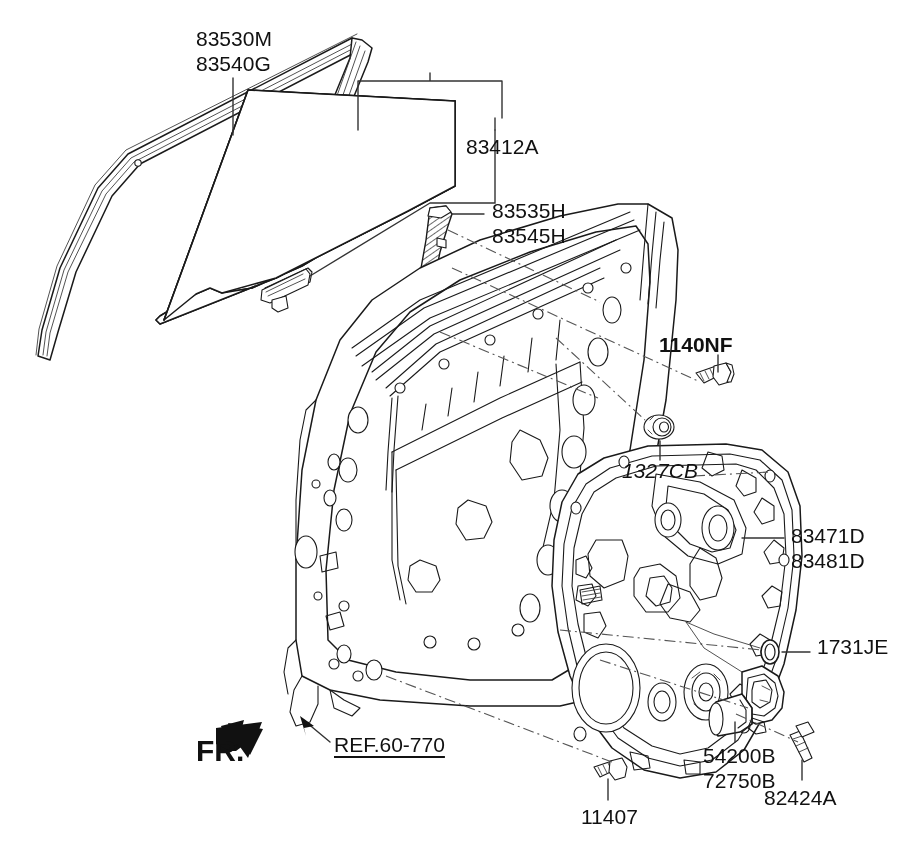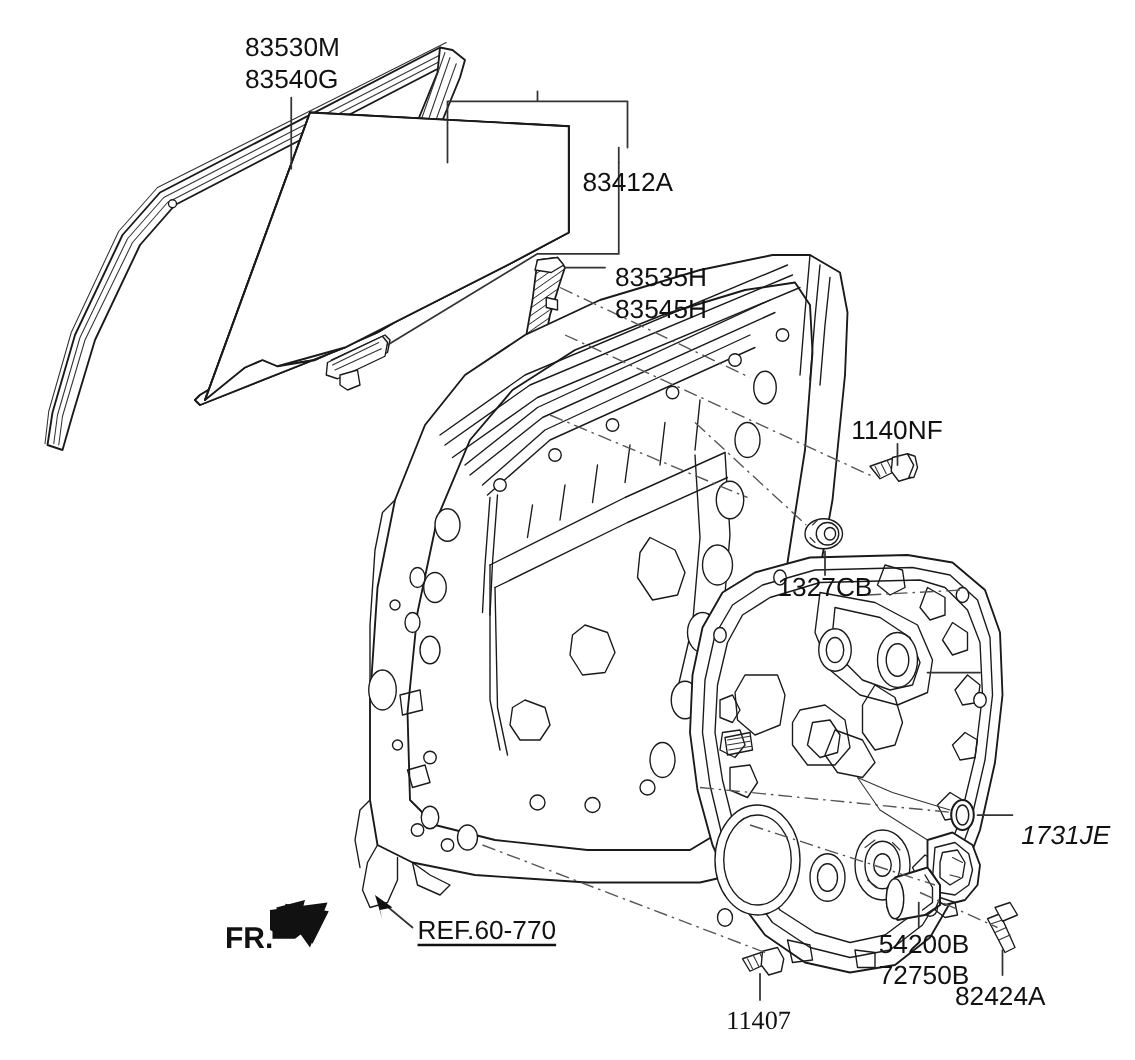--- a/index.html
+++ b/index.html
@@ -30,22 +30,23 @@
     color: #111111;
     letter-spacing: 0px;
     white-space: pre;
     line-height: 25px;
   }
   .label.ref {
     text-decoration: underline;
     text-underline-offset: 4px;
   }
   .label.fr {
-    font-size: 24px;
+    font-size: 30px;
     font-weight: 700;
+    margin-left: 16px;
   }
 </style>
 </head>
 <body>
 
 <div id="stage">
 
   <svg id="artwork" viewBox="0 0 908 848" xmlns="http://www.w3.org/2000/svg">
     <defs>
       <style>
@@ -348,32 +349,33 @@
       <path class="blk" d="M221 726 L244 720 L236 750 L226 742 Z"></path>
       <path class="blk" d="M216 728 L262 722 L248 758 L238 744 L228 750 L216 744 Z"></path>
     </g>
   </svg>
 
   <div class="label" style="left:196px; top:26px;"><span>83530M</span><br><span>83540G</span></div>
 
 
   <div class="label" style="left:466px; top:105px;margin-top:29px;">83412A</div>
 
-  <div class="label" style="left:492px; top:210px;"><span>83535H</span><br><span>83545H</span></div>
-
-  <div class="label" style="left:681px; top:332px;">1140NF</div>
-
-  <div class="label" style="left:622px; top:458px;">1327CB</div>
-
-
-  <div class="label" style="left:817px; top:656px;font-style:italic;">1731JE</div>
+  <div class="label" style="left:492px; top:198px;"><span>83535H</span><br><span>83545H</span></div>
+
+  <div class="label" style="left:659px; top:332px;font-weight:bold;">1140NF</div>
+
+  <div class="label" style="left:622px; top:458px;font-style:italic;">1327CB</div>
+
+  <div class="label" style="left:791px; top:523px;"><span>83471D</span><br><span>83481D</span></div>
+
+  <div class="label" style="left:817px; top:634px;">1731JE</div>
 
   <div class="label" style="left:703px; top:743px;"><span>54200B</span><br><span>72750B</span></div>
 
   <div class="label" style="left:764px; top:785px;">82424A</div>
 
-  <div class="label" style="left:581px; top:804px;font-family:Liberation Serif, serif;">11407</div>
+  <div class="label" style="left:581px; top:804px;">11407</div>
 
   <div class="label ref" style="left:334px; top:732px;">REF.60-770</div>
 
   <div class="label fr" style="left:180px; top:738px;">FR.</div>
 
 </div>
 
 </body></html>

